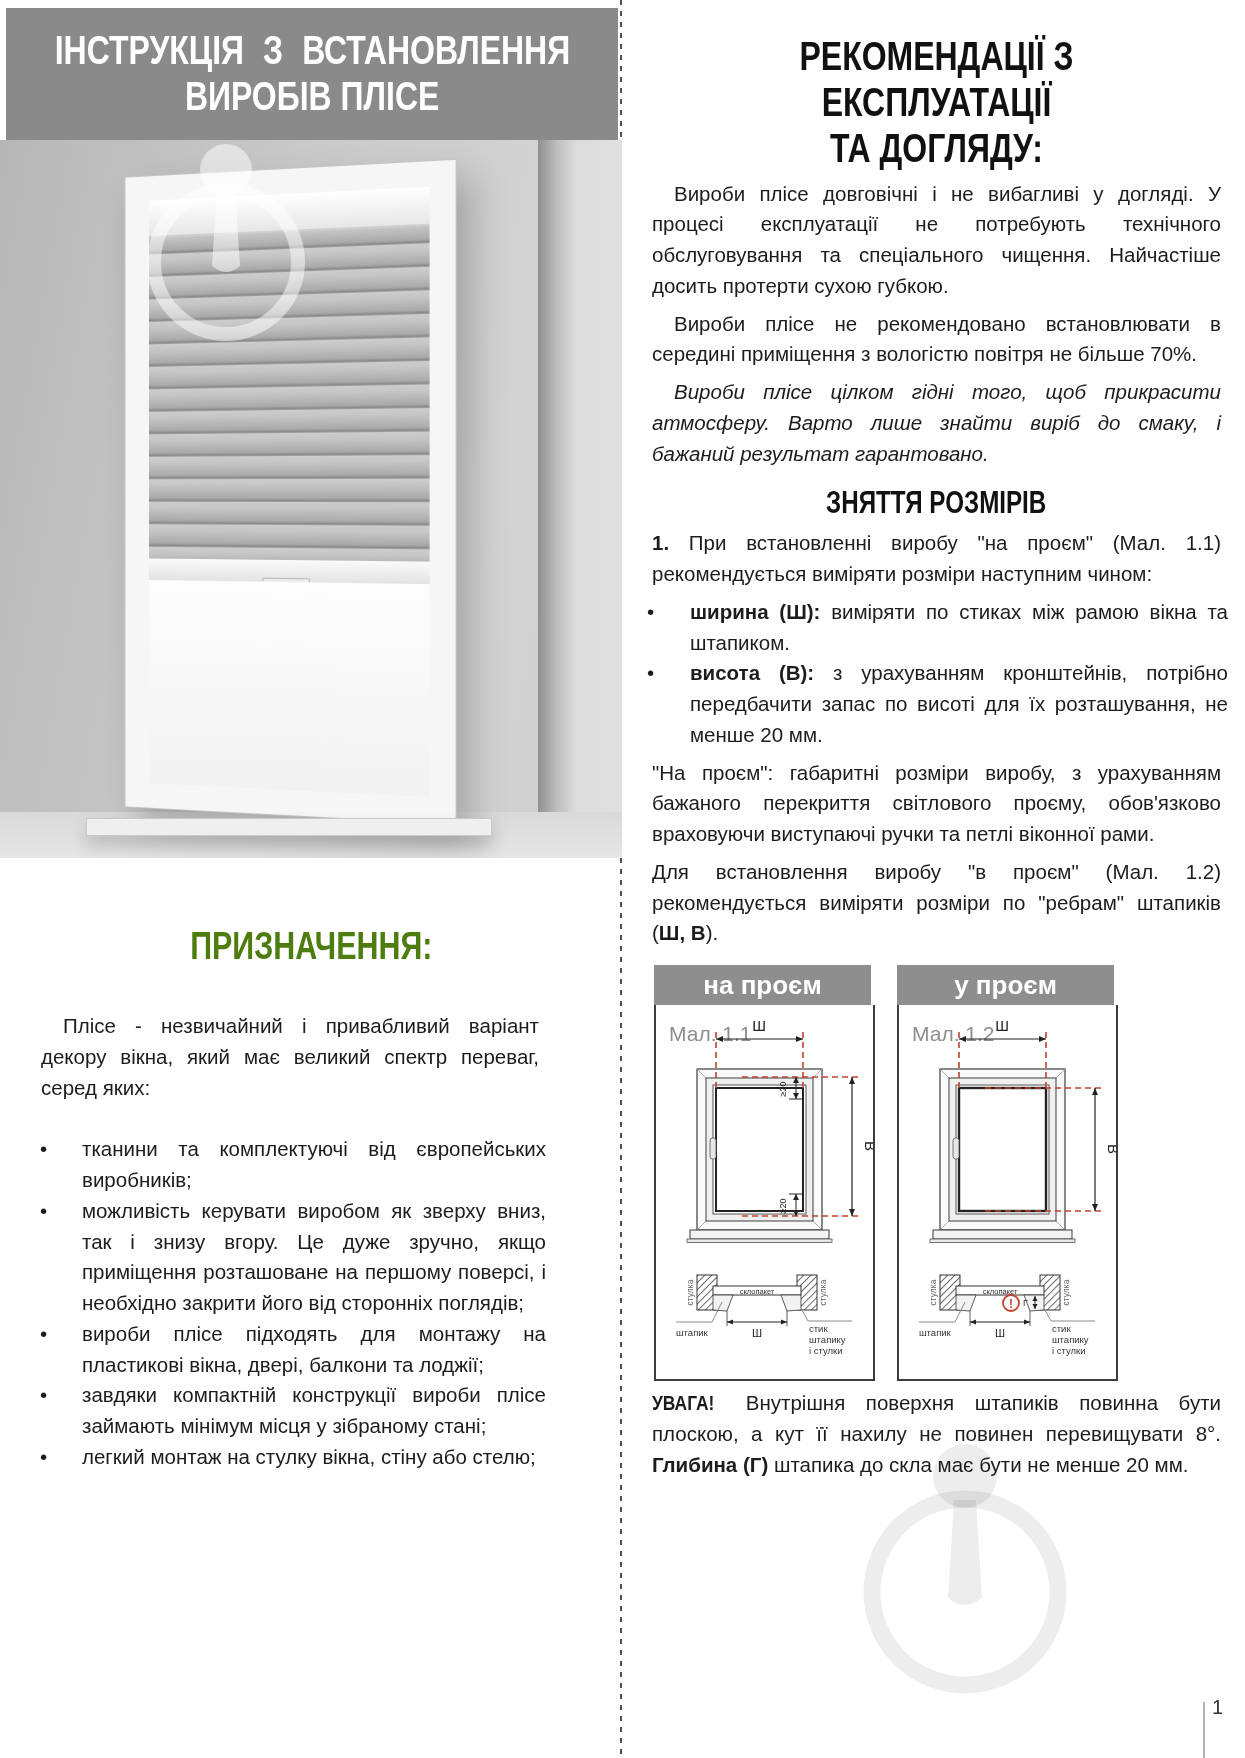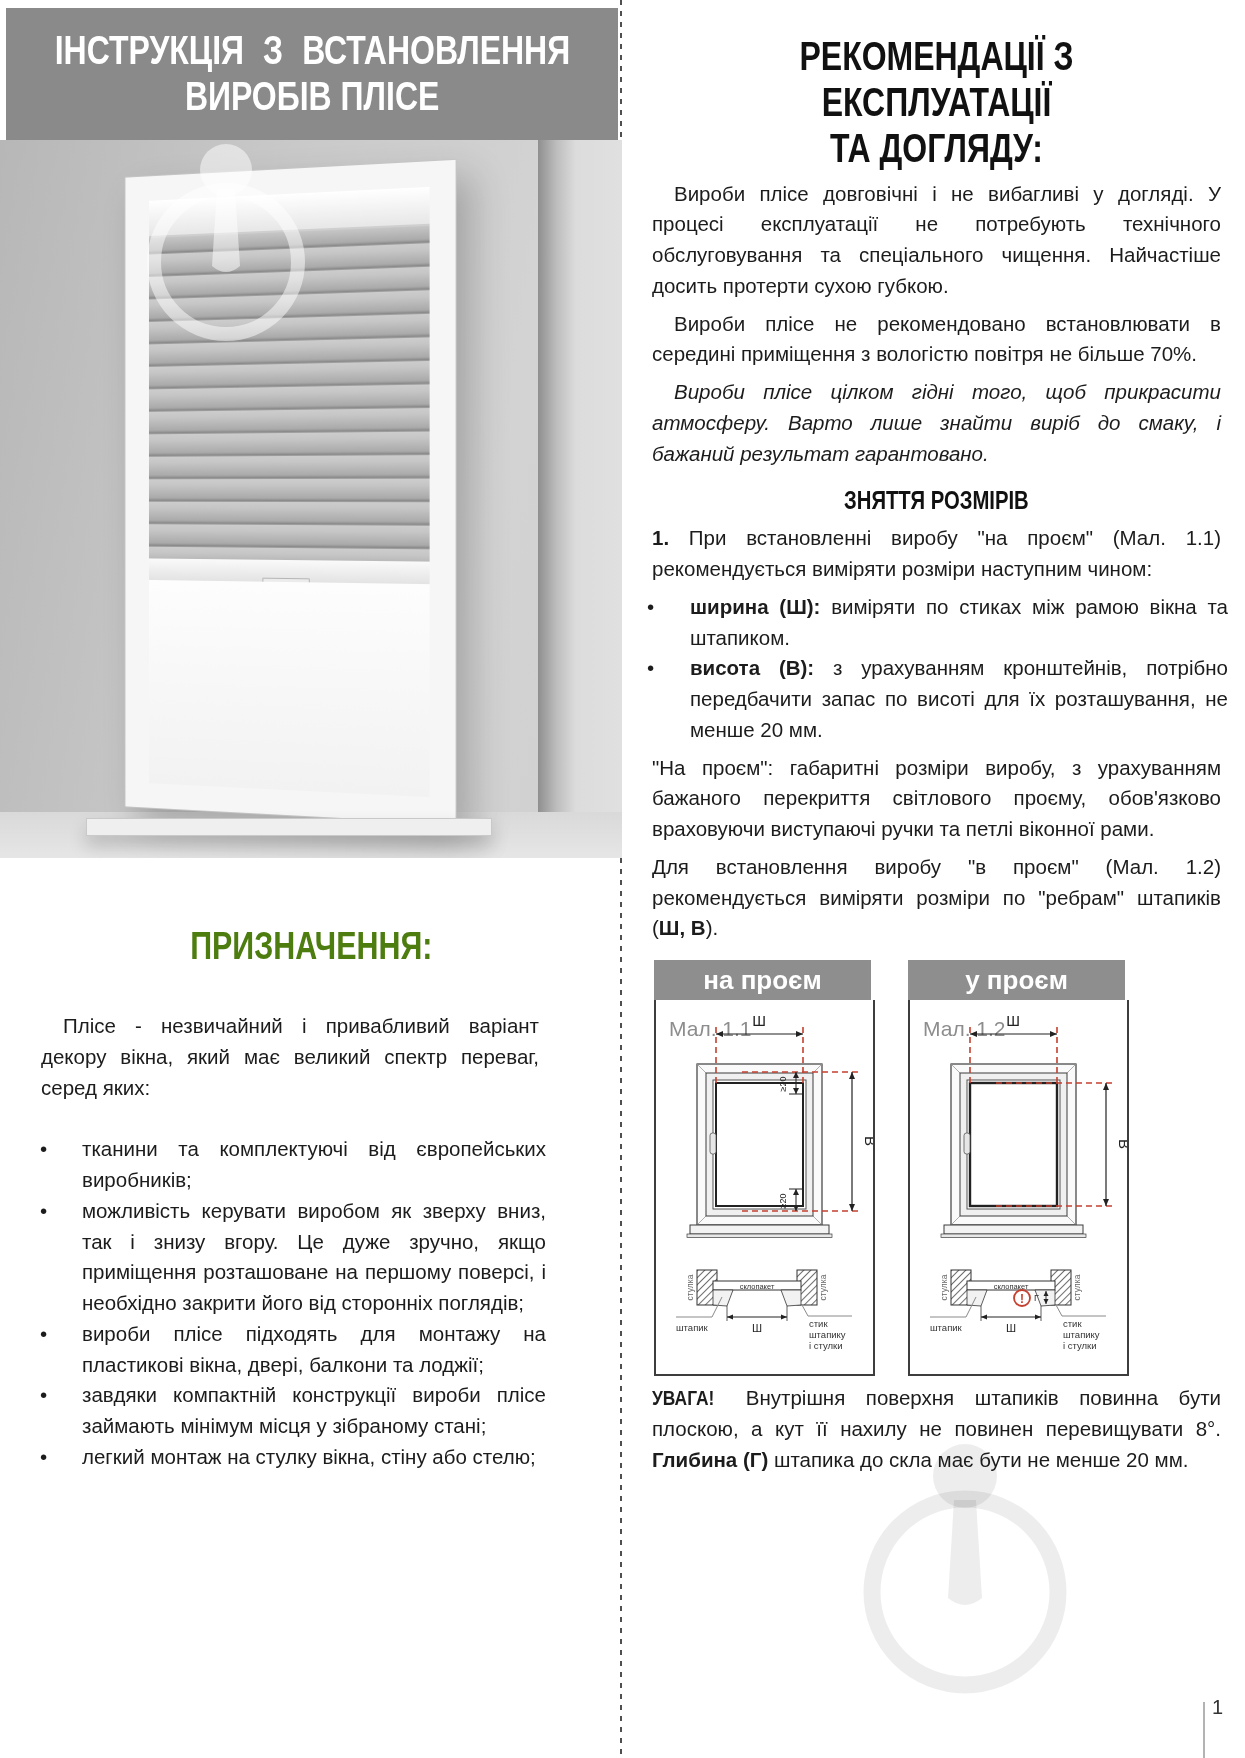--- a/index.html
+++ b/index.html
@@ -51,26 +51,26 @@
   .indent{text-indent:22px;}
   ul.blist{list-style:none;margin:31px 0 0 0;padding:0;}
   ul.blist li{position:relative;padding-left:48px;font-size:20.5px;line-height:1.5;text-align:justify;}
   ul.blist li::before{content:"\2022";position:absolute;left:6px;top:0;}
 
   
   .col-right{position:absolute;left:645px;top:0;width:583px;}
   .r-h1{margin:34px 0 0 0;text-align:center;font-weight:700;font-size:41px;line-height:1.12;color:#111;}
   .care-p1{margin-top:24px;}
   .gap-top{margin-top:31px;}
-  .r-h2{margin:16px 0 0 0;text-align:center;font-weight:700;font-size:26px;color:#111;}
+  .r-h2{margin:16px 0 0 0;text-align:center;font-weight:700;font-size:31px;color:#111;}
   .step1{margin-top:24px;}
   ul.mlist{list-style:none;margin:0;padding:0;}
   ul.mlist li{position:relative;padding-left:45px;font-size:20.5px;line-height:1.5;text-align:justify;}
   ul.mlist li::before{content:"\2022";position:absolute;left:2px;top:0;}
-  .diagrams{display:flex;gap:37px;margin:16px 0 0 9px;}
+  .diagrams{display:flex;gap:26px;margin:16px 0 0 9px;}
   figure.panel{margin:0;width:217px;}
   .banner{height:40px;background:#8e8e8e;color:#fff;font-weight:700;font-size:26px;
           display:flex;align-items:center;justify-content:center;}
   .panel-svg{display:block;width:217px;height:374px;border:2px solid #3d3d3d;border-top:none;}
   svg text{font-family:"Liberation Sans","DejaVu Sans",sans-serif;}
   .attention{margin-top:26px;}
   .cond-inline{display:inline-block;transform:scaleX(0.85);transform-origin:left center;font-weight:700;}
 
   .footer-line{position:absolute;left:1203px;top:1702px;width:2px;height:56px;background:#b3b3b3;}
   .page-num{position:absolute;left:1212px;top:1696px;font-size:20px;color:#333;}

